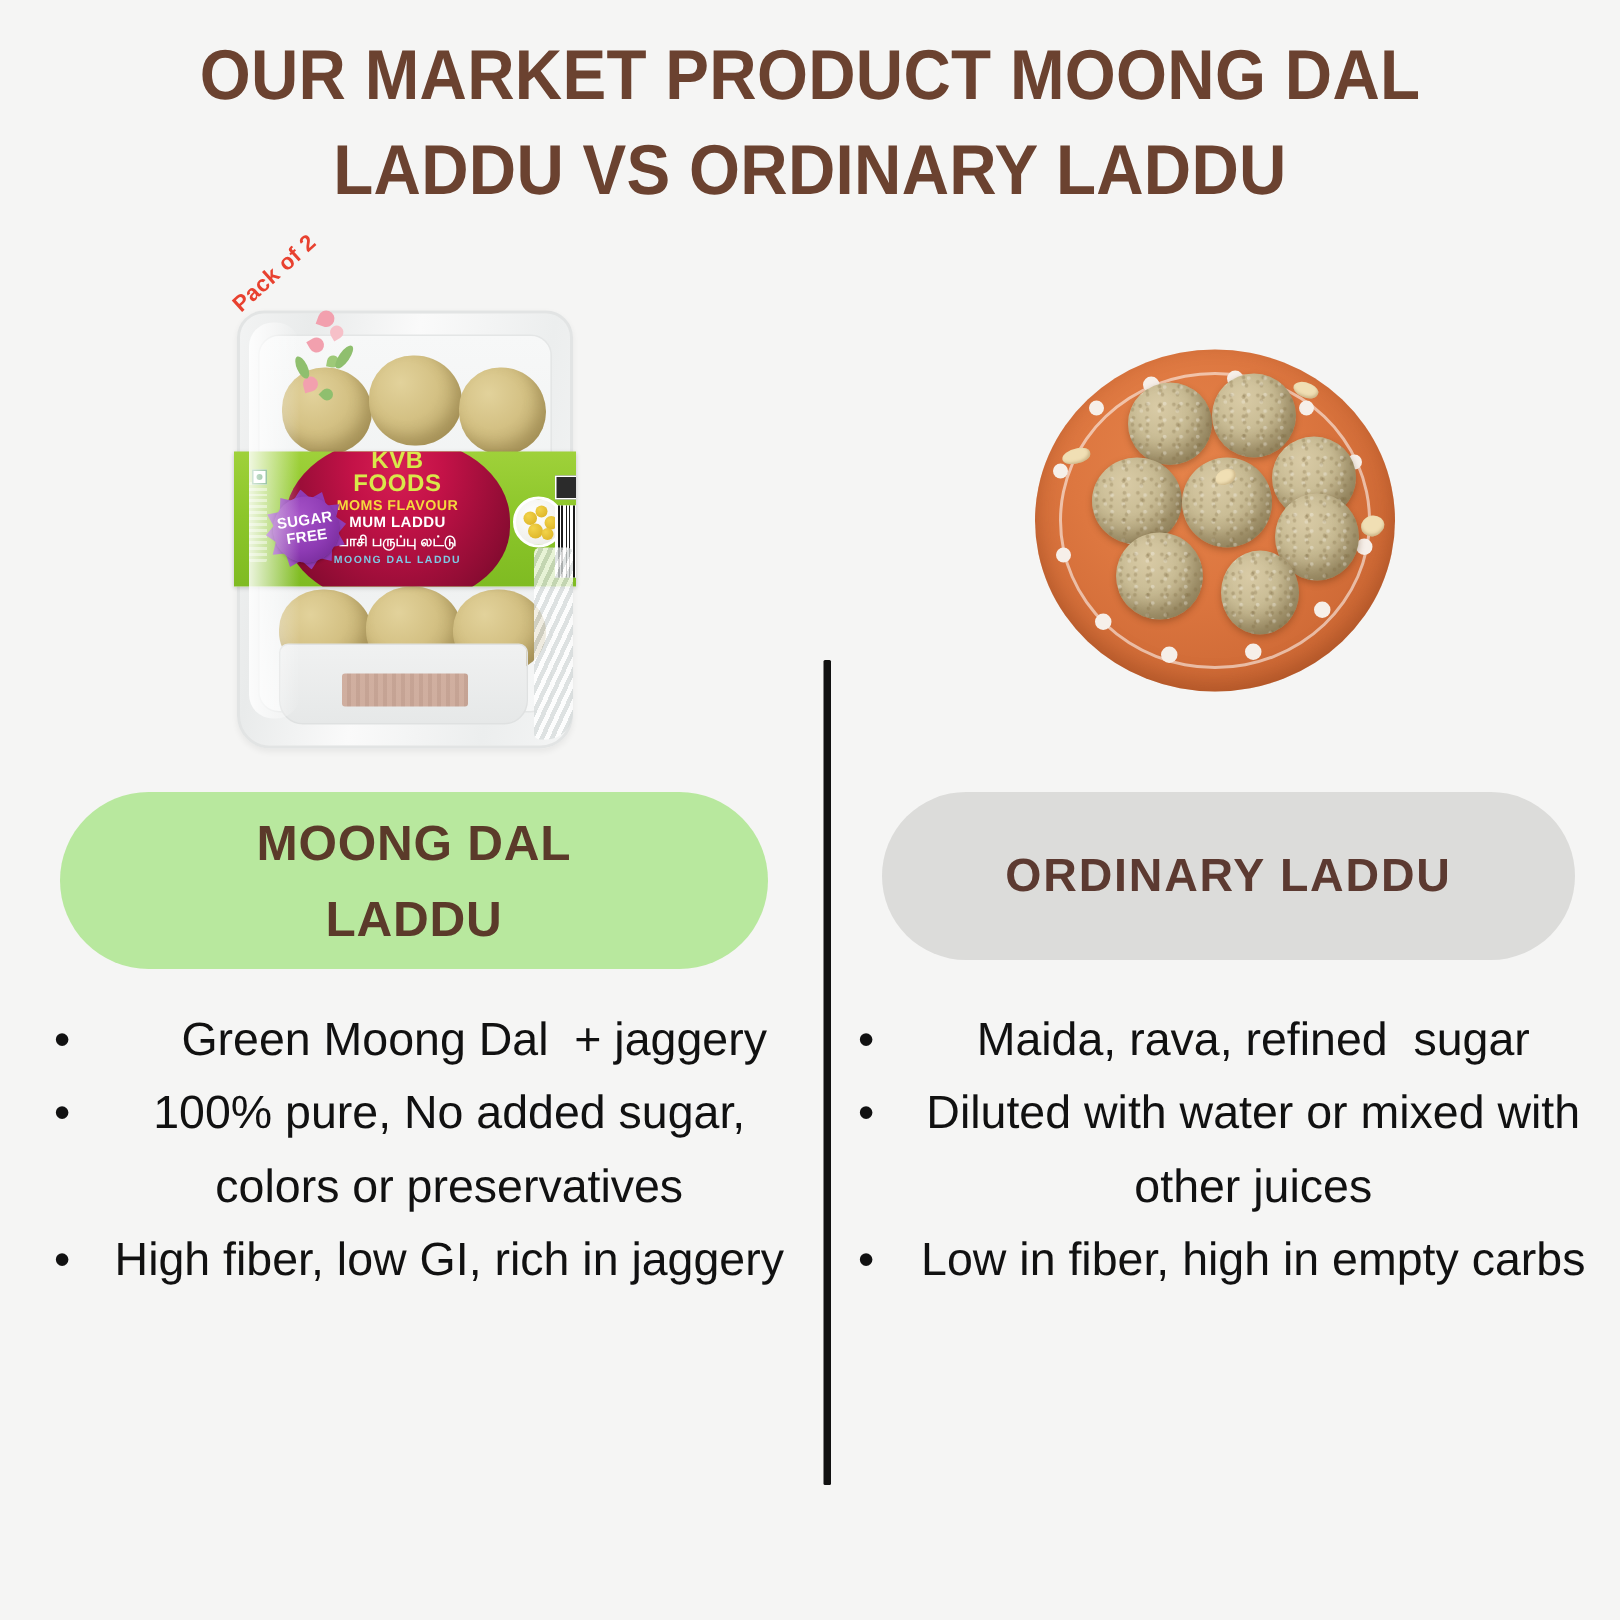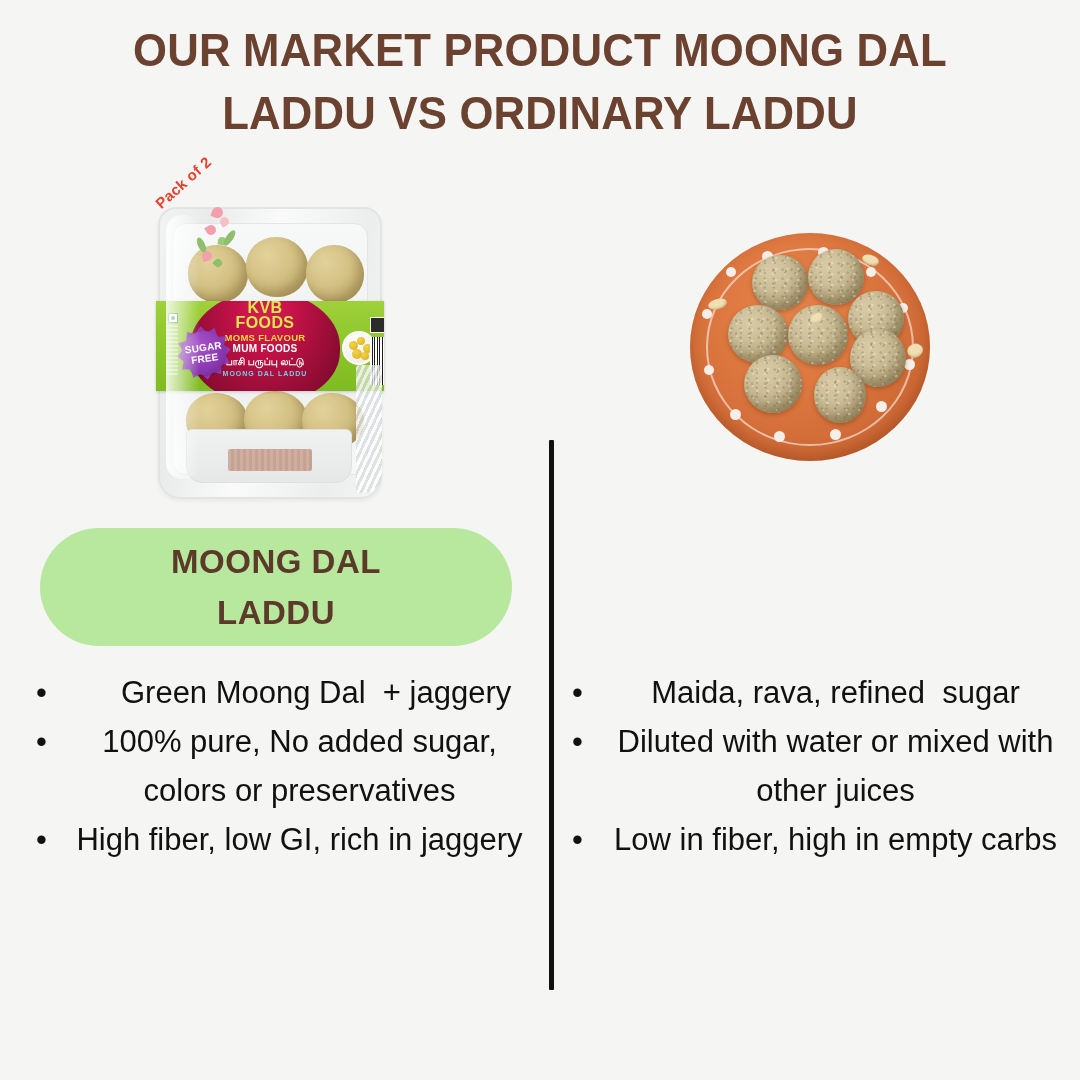--- a/index.html
+++ b/index.html
@@ -344,21 +344,21 @@
     <div class="tray-pad"></div>
 
     <div class="label-band">
       <div class="label-pinkblock"></div>
       <div class="label-oval">
         <div class="lbl-kvb">
           <span>KVB</span><br>
           <span>FOODS</span>
         </div>
         <div class="lbl-moms">MOMS FLAVOUR</div>
-        <div class="lbl-mum">MUM FOODS</div>
+        <div class="lbl-mum">MUM LADDU</div>
         <div class="lbl-tamil">பாசி பருப்பு லட்டு</div>
         <div class="lbl-eng">MOONG DAL LADDU</div>
       </div>
 
       <div class="green-left-text"></div>
       <div class="veg-mark"></div>
 
       <div class="sf-burst"></div>
       <div class="sugar-free">
         <span>SUGAR</span>
@@ -427,20 +427,23 @@
 
   <div id="divider"></div>
 
   <div class="pill" id="pill-left">
     <div>
       <span class="pl-line">MOONG DAL</span>
       <span class="pl-line">LADDU</span>
     </div>
   </div>
 
+  <div class="pill" id="pill-right">
+    <span>ORDINARY  LADDU</span>
+  </div>
 
   <div class="bullets" id="bullets-left">
     <div class="bullet-row indent-extra">
       <span class="bullet-dot">•</span>
       <span class="bullet-text">  Green Moong Dal  + jaggery</span>
     </div>
     <div class="bullet-row">
       <span class="bullet-dot">•</span>
       <span class="bullet-text">100% pure, No added sugar, colors or preservatives</span>
     </div>

